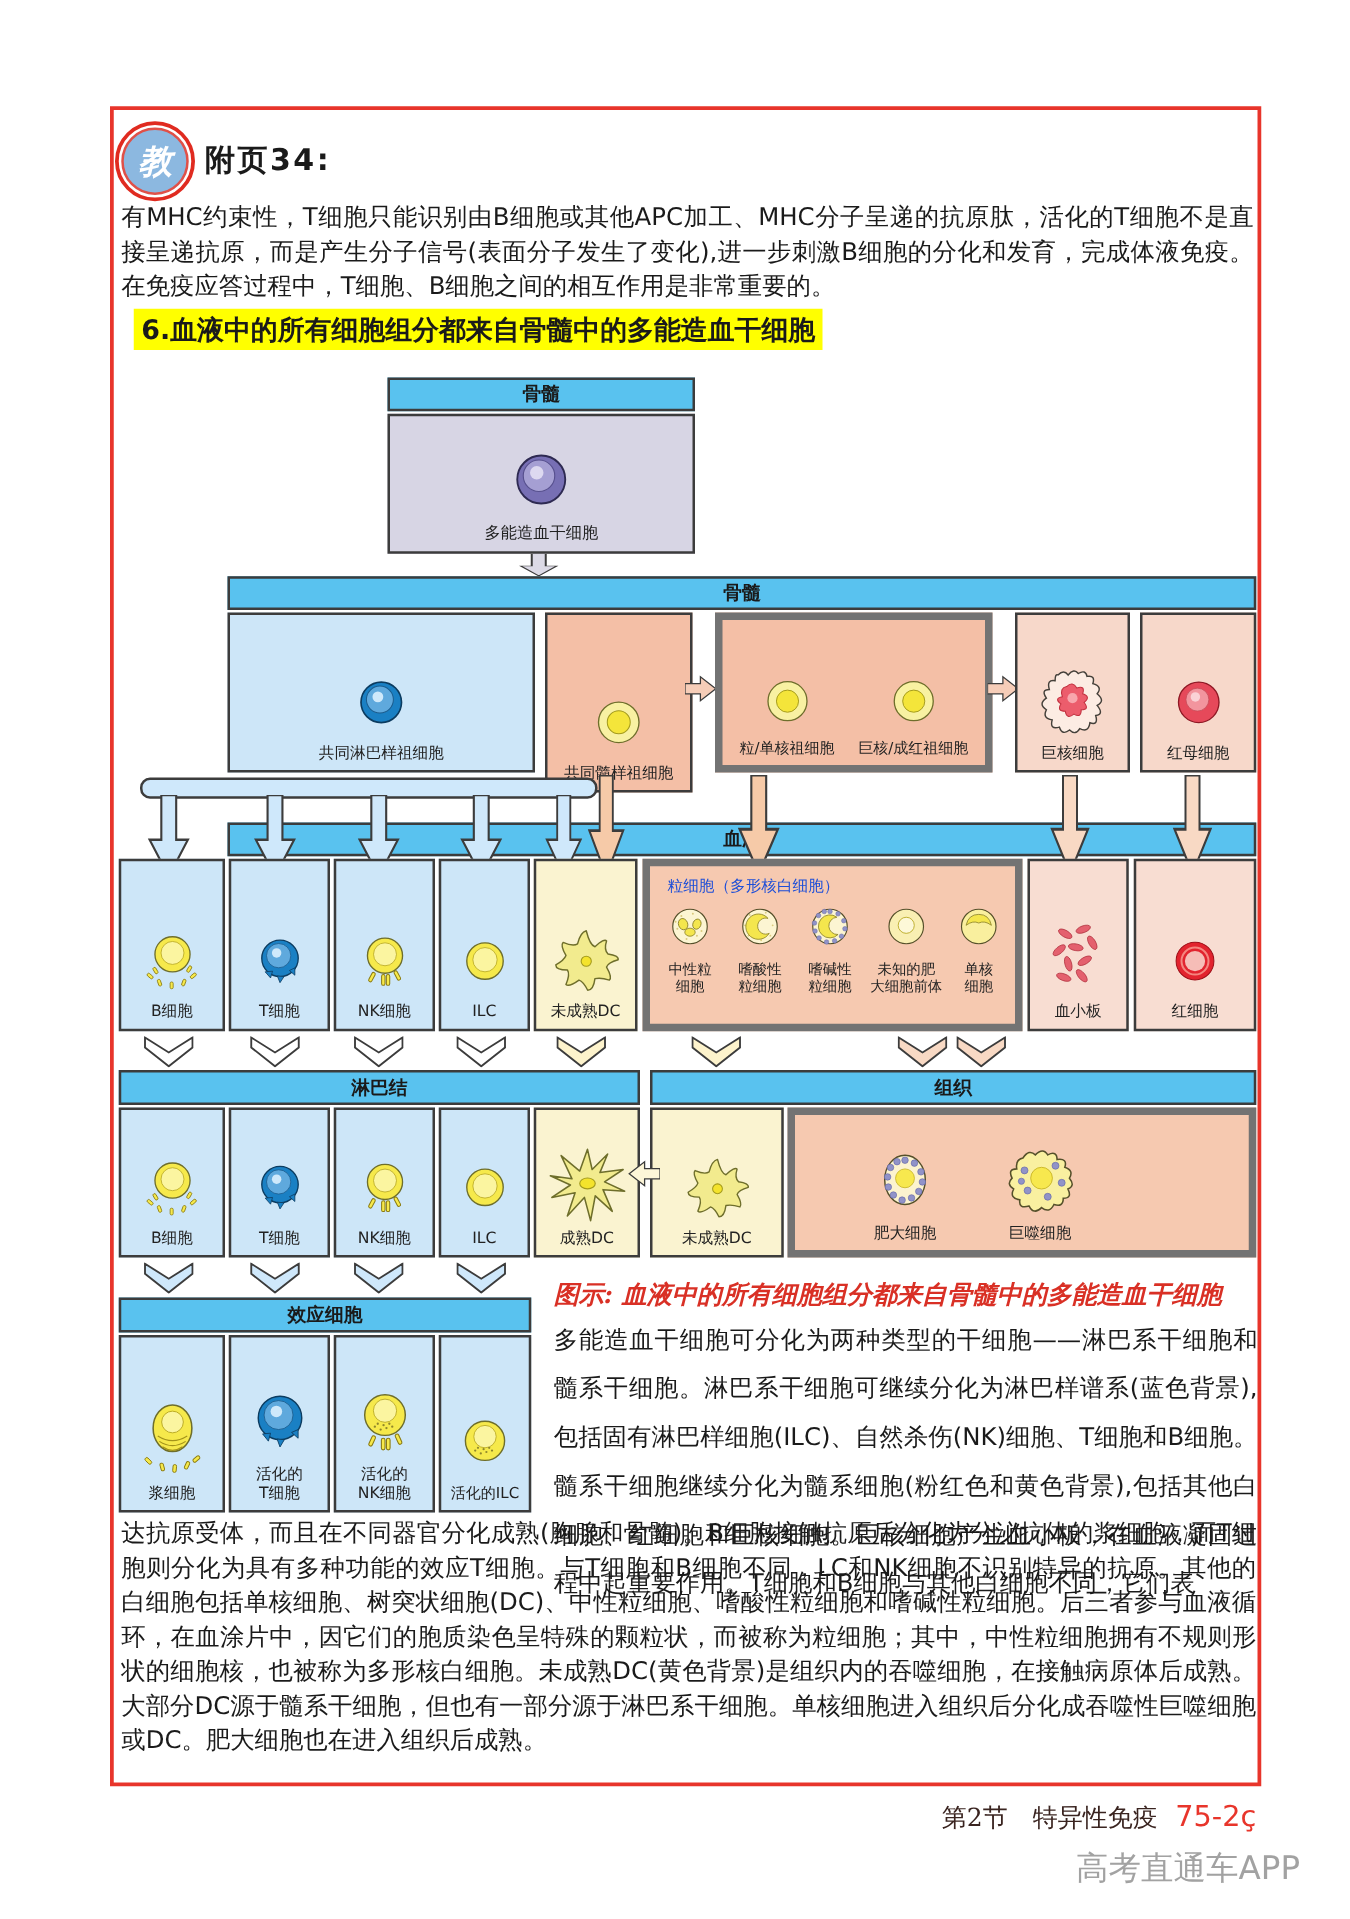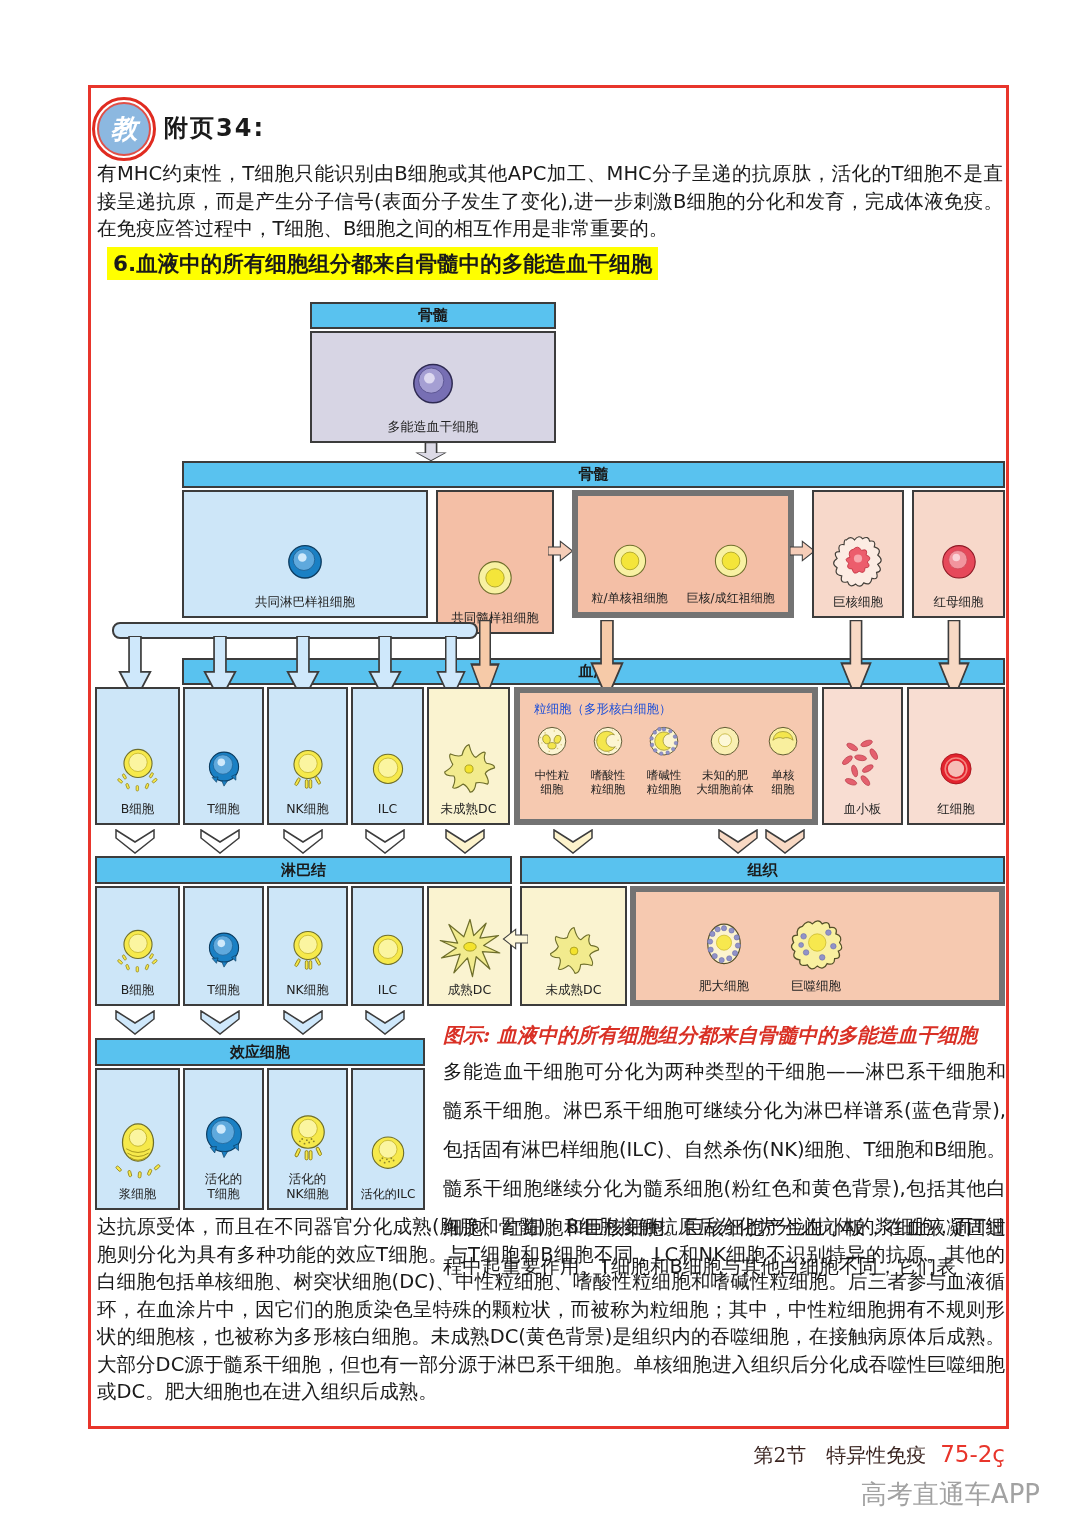--- a/index.html
+++ b/index.html
@@ -534,21 +534,21 @@
   <div class="cellbox bg-py abs" style="left:520px;top:886px;width:107px;height:120px">
     <svg class="glyph" style="width:56px;height:56px" viewBox="0 0 100 100">
         <use href="#s-dc"></use>
       </svg>
     <div class="clabel">未成熟DC</div>
   </div>
   <svg class="abs" style="left:502px;top:926px;width:26px;height:26px" viewBox="0 0 38 38">
       <use href="#a-left" fill="#fdf6d8"></use>
     </svg>
   <div class="groupbox bg-gran abs" style="left:630px;top:886px;width:375px;height:120px">
-    <div style="display:flex;align-items:flex-end;height:100%;padding:0 0 6px 42px;gap:0;box-sizing:border-box">
+    <div style="display:flex;align-items:flex-end;height:100%;padding:0 0 6px 42px;gap:16px;box-sizing:border-box">
       <div class="subcell" style="width:92px">
         <svg class="glyph" style="width:58px;height:62px" viewBox="0 0 100 100">
             <use href="#s-mast"></use>
           </svg>
         <div class="clabel" style="font-size:12.5px">肥大细胞</div>
       </div>
       <div class="subcell" style="width:92px">
         <svg class="glyph" style="width:64px;height:62px" viewBox="0 0 100 100">
             <use href="#s-mac"></use>
           </svg>

